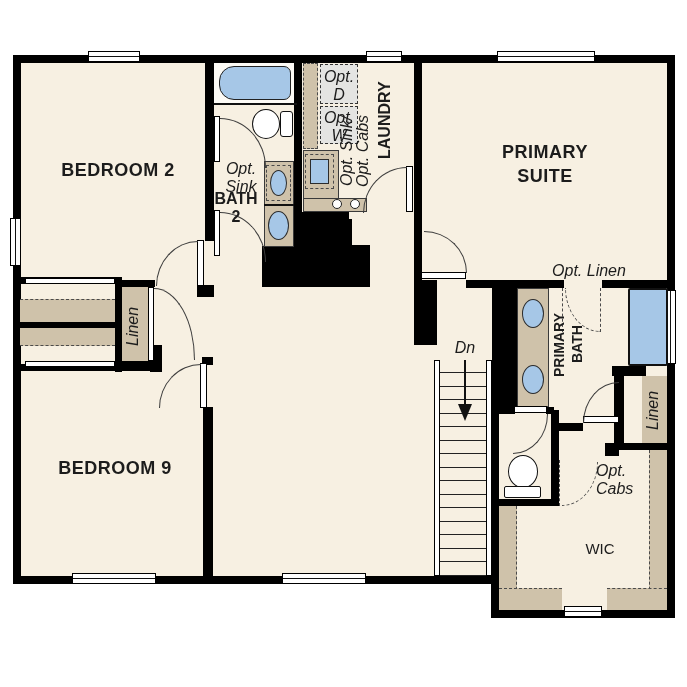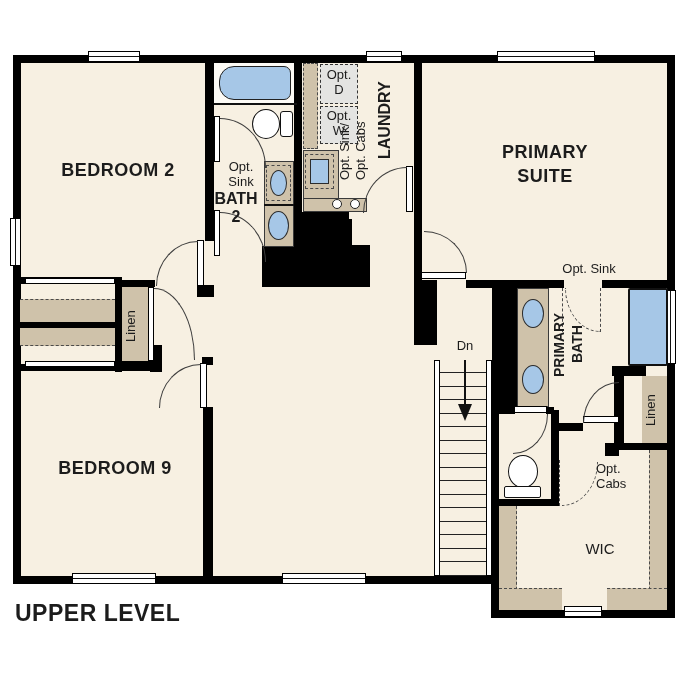--- a/index.html
+++ b/index.html
@@ -22,21 +22,21 @@
   .arc{border:0 solid var(--ln);}
   .atr{border-top:1.4px solid var(--ln);border-right:1.4px solid var(--ln);border-radius:0 100% 0 0;}
   .atl{border-top:1.4px solid var(--ln);border-left:1.4px solid var(--ln);border-radius:100% 0 0 0;}
   .abr{border-bottom:1.4px solid var(--ln);border-right:1.4px solid var(--ln);border-radius:0 0 100% 0;}
   .abl{border-bottom:1.4px solid var(--ln);border-left:1.4px solid var(--ln);border-radius:0 0 0 100%;}
   .dsh{border-style:dashed !important;border-color:#4a4a4a !important;}
   .dline{border-left:1.6px dashed #4a4a4a;}
   .lbl{position:absolute;color:var(--txt);line-height:1.15;}
   .big{font-weight:bold;font-size:18px;letter-spacing:.5px;text-align:center;}
   .med{font-weight:bold;font-size:15px;}
-  .sml{font-size:13px;}
+  .sml{font-size:16px;font-style:italic;}
   .vtxt{writing-mode:vertical-rl;transform:rotate(180deg);text-align:center;}
   .ctr{text-align:center;}
   .counter{border:1px solid #3a3a3a;}
   .sink{background:var(--blu);border:1.5px solid #2c2c2c;border-radius:50%;}
   .treads{background:repeating-linear-gradient(to bottom,transparent 0 12.1px,#222 12.1px 13.5px);}
   .rail{background:#fff;border:1.3px solid #000;}
   .circ{background:#fff;border:1.5px solid #222;border-radius:50%;}
 </style>
 </head>
 <body>
@@ -145,21 +145,21 @@
   <div class="lbl med vtxt" style="left:376px;top:68px;height:105px;width:20px;font-size:16px">LAUNDRY</div>
   <div class="abs leaf" style="left:406px;top:166px;width:7px;height:46px"></div>
   <div class="abs arc atl" style="left:363px;top:167px;width:44px;height:46px"></div>
 
   <div class="abs leaf" style="left:421px;top:272px;width:45px;height:7px"></div>
   <div class="abs arc atr" style="left:424px;top:231px;width:43px;height:42px"></div>
 
   <div class="abs dline" style="left:562px;top:288px;width:3px;height:44px"></div>
   <div class="abs dline" style="left:600px;top:288px;width:3px;height:44px"></div>
   <div class="abs arc abl dsh" style="left:565px;top:288px;width:35px;height:44px"></div>
-  <div class="lbl sml ctr" style="left:548px;top:262px;width:82px">Opt. Sink</div>
+  <div class="lbl sml ctr" style="left:548px;top:262px;width:82px">Opt. Linen</div>
 
   <div class="abs tan counter" style="left:517px;top:288px;width:32px;height:119px"></div>
   <div class="abs sink" style="left:522px;top:299px;width:22px;height:29px"></div>
   <div class="abs sink" style="left:522px;top:365px;width:22px;height:29px"></div>
   <div class="lbl vtxt" style="left:551px;top:292px;height:105px;width:17px;font-weight:bold;font-size:14px">
     <span>PRIMARY</span>
   </div>
   <div class="lbl vtxt" style="left:569px;top:292px;height:105px;width:17px;font-weight:bold;font-size:14px">
     <span>BATH</span>
   </div>
@@ -212,15 +212,14 @@
   <div class="lbl big" style="left:28px;top:160px;width:180px">BEDROOM 2</div>
   <div class="lbl big" style="left:25px;top:458px;width:180px">BEDROOM 9</div>
   <div class="lbl big" style="left:455px;top:140px;width:180px;line-height:1.35">
     <span>PRIMARY</span><br>
     <span>SUITE</span>
   </div>
   <div class="lbl big" style="left:228px;top:443px;width:208px;line-height:1.35">
     <br>
   </div>
 
-  <div class="lbl" style="left:15px;top:600px;width:260px;font-weight:bold;font-size:23px;letter-spacing:.5px">UPPER LEVEL</div>
 
 </div>
 
 </body></html>

